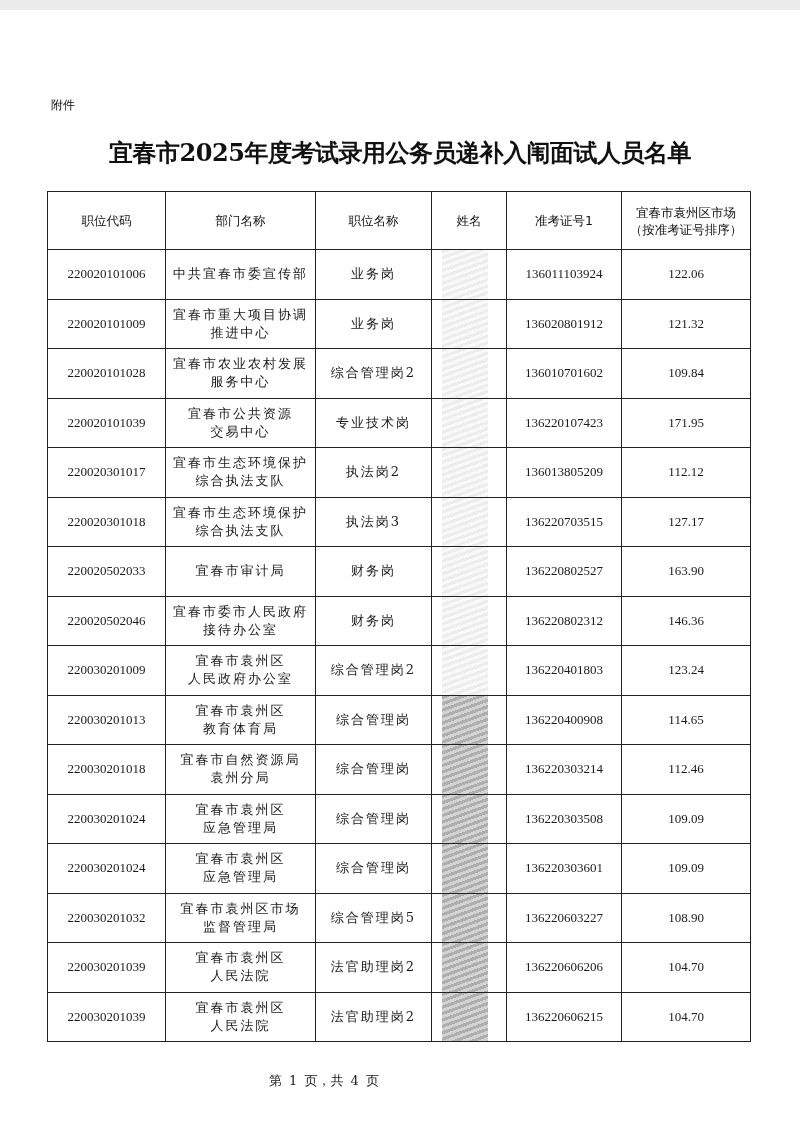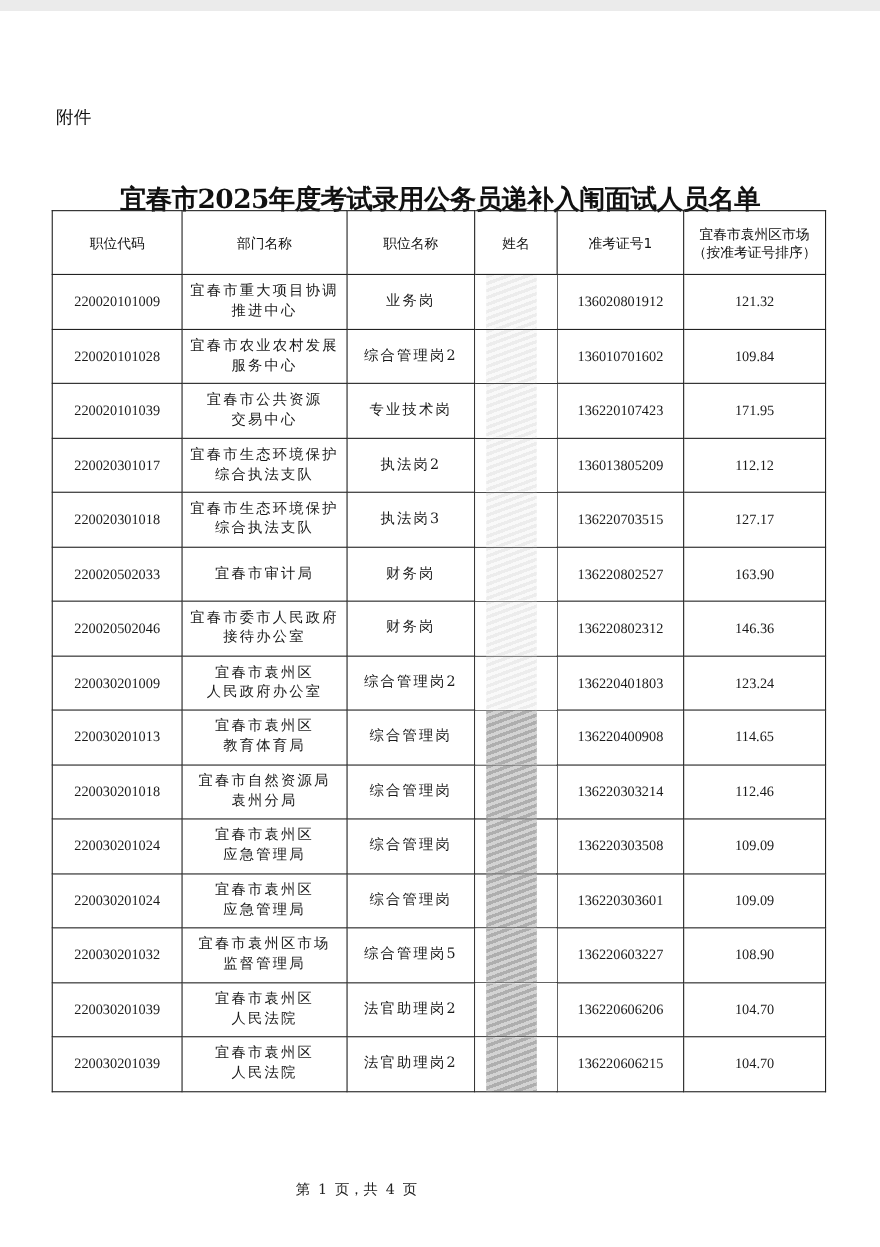--- a/index.html
+++ b/index.html
@@ -1,22 +1,22 @@
 <!DOCTYPE html>
 <html><head>
 <meta charset="utf-8">
 <style>
   html, body { margin:0; padding:0; }
   body { width:800px; height:1134px; background:#ffffff; position:relative; overflow:hidden;
          font-family:"DejaVu Serif","Liberation Serif",serif; color:#1a1a1a; }
   .topbar { position:absolute; left:0; top:0; width:800px; height:10px; background:#ebebeb; }
   .attach { position:absolute; left:51px; top:97px; font-family:Liberation Mono, monospace;
-            font-size:16px; color:#111; }
+            font-size:12px; color:#111; }
   .title { position:absolute; left:0; width:800px; top:137px; text-align:center; font-size:24px;
-           font-weight:bold; letter-spacing:-0.5px; color:#111;margin-top:28px; }
+           font-weight:bold; letter-spacing:-0.5px; color:#111; }
   table.list { position:absolute; left:47px; top:191px; border-collapse:collapse; table-layout:fixed; }
   table.list td, table.list th { border:1.5px solid #222; text-align:center; vertical-align:middle; padding:0; }
   table.list th { height:57px; font-family:"DejaVu Sans","Liberation Sans",sans-serif; font-weight:normal;
                   font-size:12.5px; color:#111; line-height:17px; }
   table.list td { height:48.5px; font-size:13px; line-height:18px; }
   td.code, td.exam, td.score { font-family:"Liberation Serif","DejaVu Serif",serif; font-size:14px; }
   td.dept, td.pos { letter-spacing:2px; font-size:12.5px; }
   td.name { background:#fff; position:relative; }
   .blur { position:absolute; left:10px; right:18px; top:0; bottom:0;
           background:repeating-linear-gradient(160deg,#e6e6e6 0 3px,#f7f7f7 3px 6px); opacity:.75; }
@@ -47,20 +47,33 @@
       <th>姓名</th>
       <th>准考证号1</th>
       <th>
         <div>宜春市袁州区市场</div>
         <div>（按准考证号排序）</div>
       </th>
     </tr>
   </thead>
   <tbody id="tbody">
       <tr>
+        <td class="code">220020101006</td>
+     <td class="dept">
+       <div>中共宜春市委宣传部</div>
+       <div></div>
+     </td>
+     <td class="pos">业务岗</td>
+     <td class="name">
+          <div class="blur"></div>
+        </td>
+     <td class="exam">136011103924</td>
+     <td class="score">122.06</td>
+      </tr>
+      <tr>
         <td class="code">220020101009</td>
      <td class="dept">
        <div>宜春市重大项目协调</div>
        <div>推进中心</div>
      </td>
      <td class="pos">业务岗</td>
      <td class="name">
           <div class="blur"></div>
         </td>
      <td class="exam">136020801912</td>

